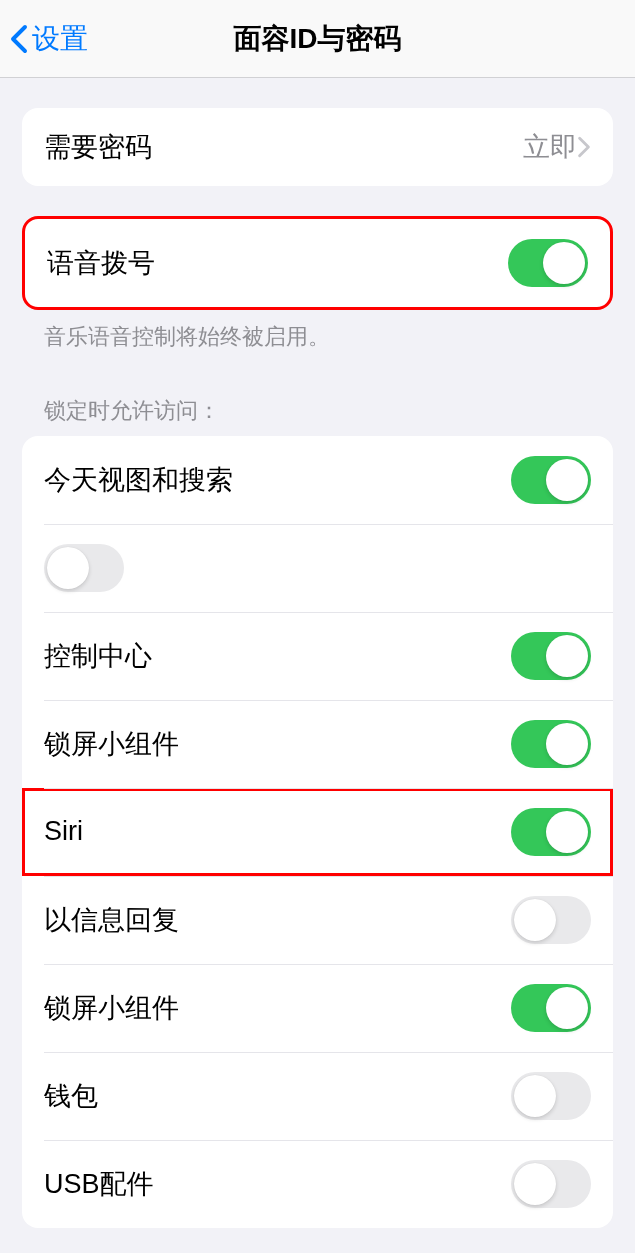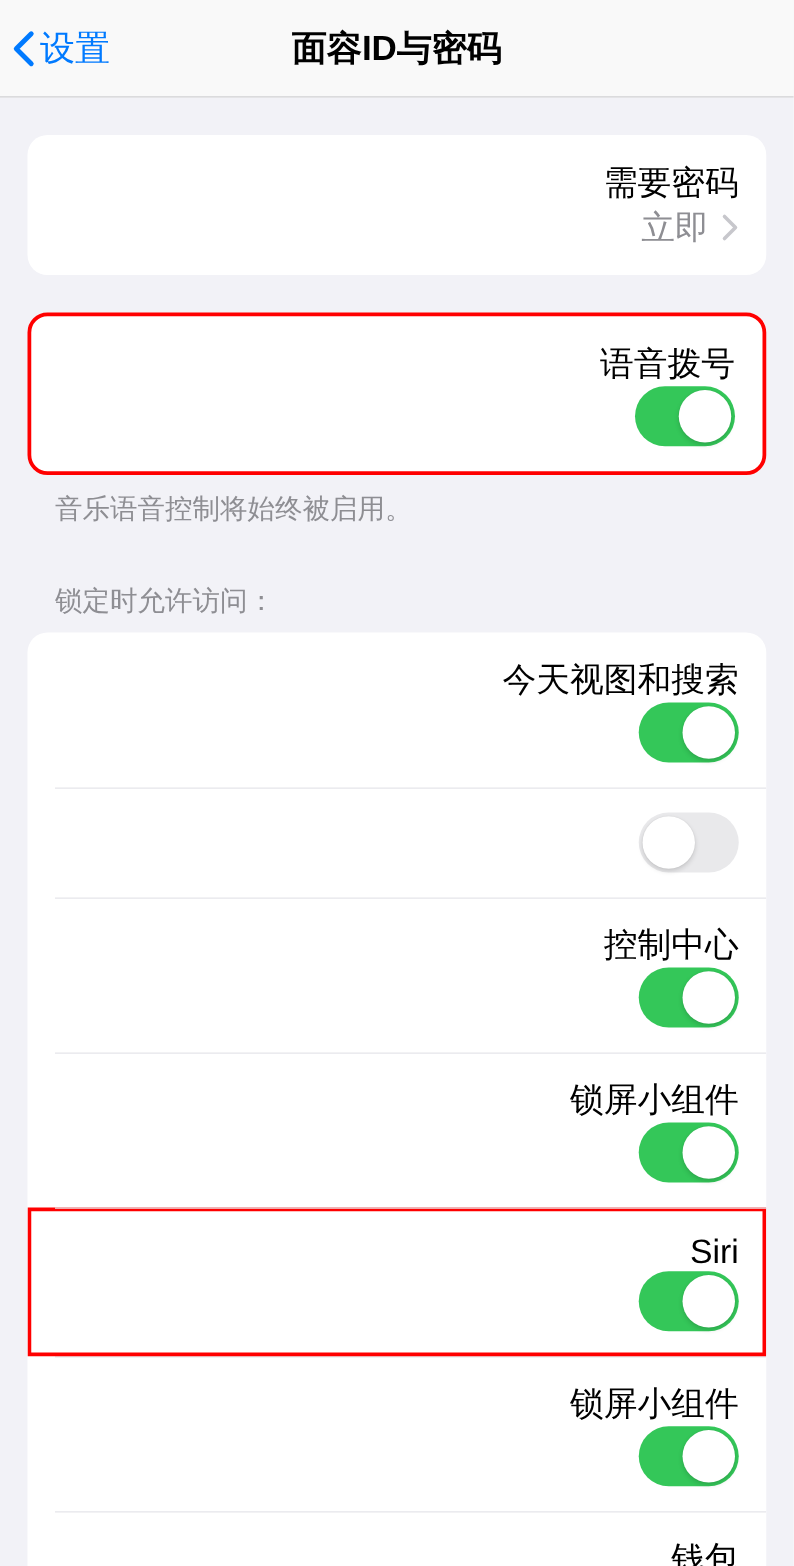--- a/index.html
+++ b/index.html
@@ -52,26 +52,25 @@
       background: #fff;
       border-radius: 16px;
       margin-top: 30px;
       overflow: hidden;
     }
     .group.highlighted {
       border: 3px solid #ff0000;
     }
     .row {
       display: flex;
-      align-items: flex-end;
+      align-items: center;
       justify-content: space-between;
       padding: 20px 22px;
       min-height: 78px;
       position: relative;
-      flex-direction: column;
     }
     .row + .row::before {
       content: '';
       position: absolute;
       top: 0;
       left: 22px;
       right: 0;
       height: 1px;
       background: #e5e5ea;
     }
@@ -82,21 +81,21 @@
     }
     .row-label {
       font-size: 27px;
       color: #000;
     }
     .row-value {
       font-size: 27px;
       color: #8e8e93;
       display: flex;
       align-items: center;
-      gap: 10px;
+      gap: 0;
     }
     .chevron {
       color: #c7c7cc;
     }
     .chevron svg {
       display: block;
     }
     .footer-text {
       font-size: 22px;
       color: #8e8e93;
@@ -199,20 +198,24 @@
     </div>
     <div class="row">
       <span class="row-label">锁屏小组件</span>
       <span class="toggle on"></span>
     </div>
     <div class="row highlighted">
       <span class="row-label">Siri</span>
       <span class="toggle on"></span>
     </div>
     <div class="row">
+      <span class="row-label">以信息回复</span>
+      <span class="toggle off"></span>
+    </div>
+    <div class="row">
       <span class="row-label">锁屏小组件</span>
       <span class="toggle on"></span>
     </div>
     <div class="row">
       <span class="row-label">钱包</span>
       <span class="toggle off"></span>
     </div>
     <div class="row">
       <span class="row-label">USB配件</span>
       <span class="toggle off"></span>

